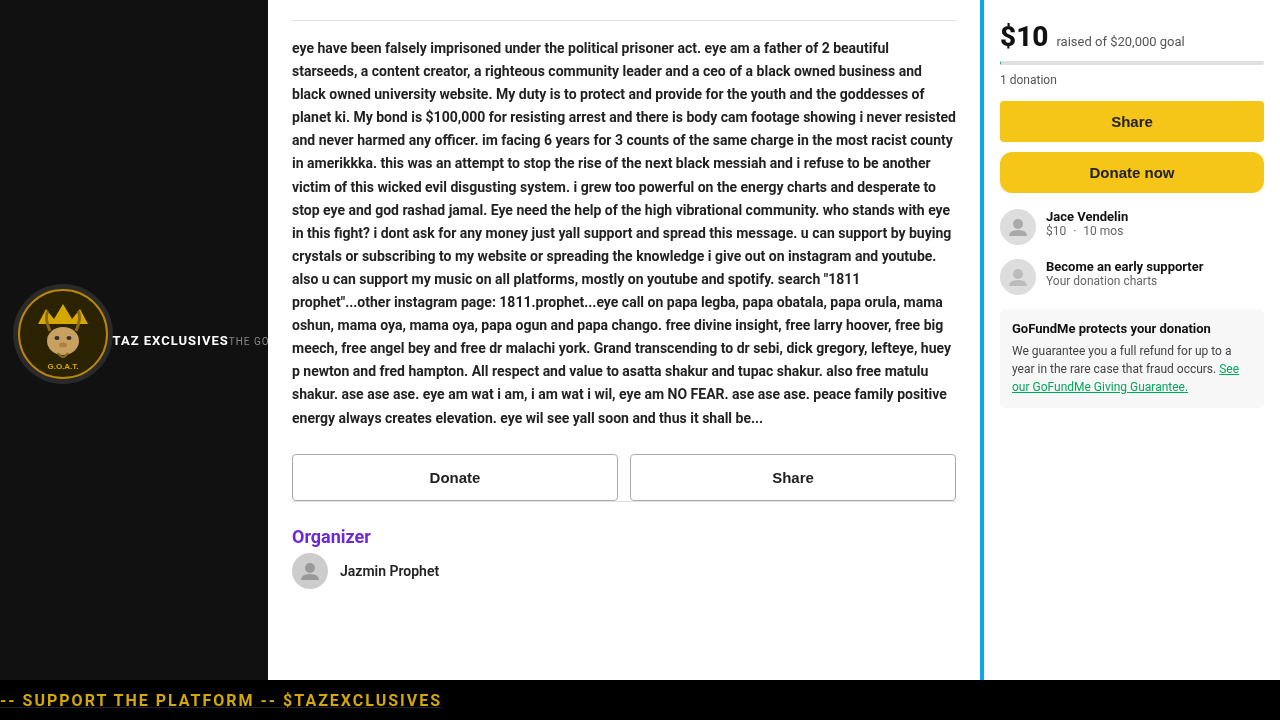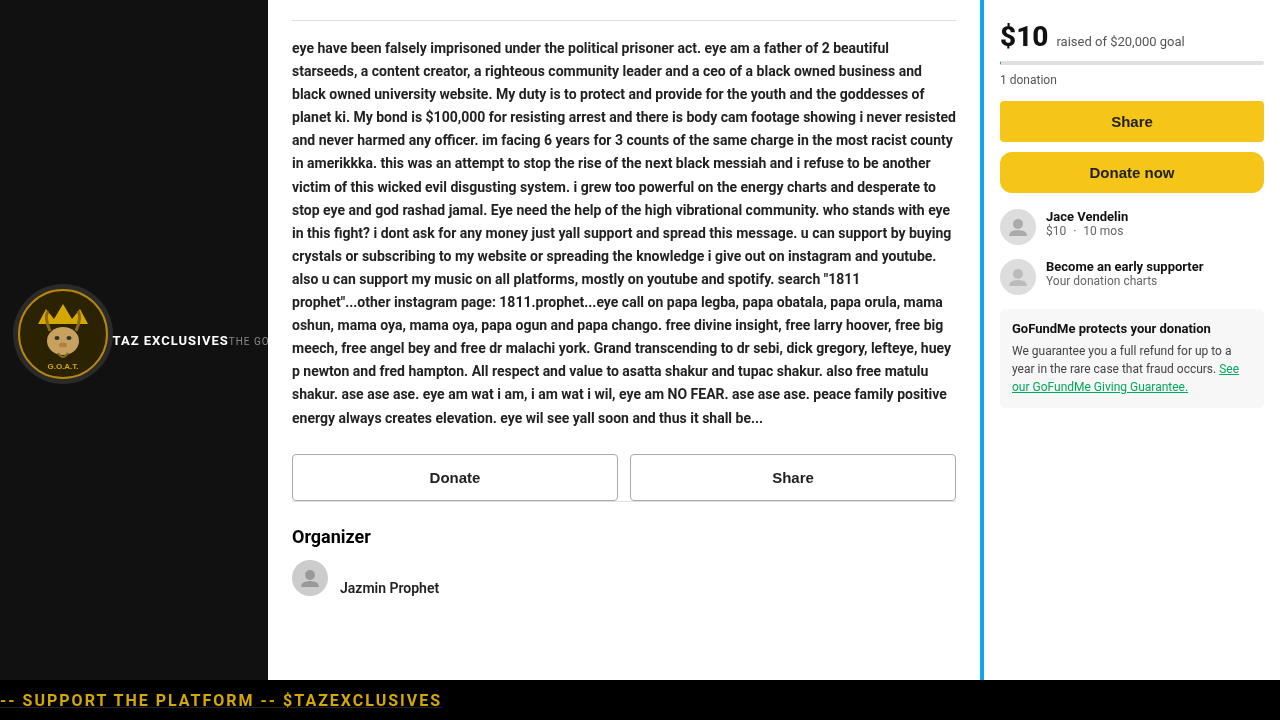--- a/index.html
+++ b/index.html
@@ -117,27 +117,27 @@
       margin-bottom: 24px;
     }
 
     .organizer-section {
       padding-bottom: 20px;
     }
 
     .organizer-title {
       font-size: 18px;
       font-weight: 700;
-      color: #000000;
-      margin-bottom: 13px;
+      color: #6d28d9;
+      margin-bottom: 6px;
     }
 
     .organizer-row {
       display: flex;
-      align-items: flex-end;
+      align-items: center;
       gap: 12px;
     }
 
     .organizer-avatar {
       width: 36px;
       height: 36px;
       border-radius: 50%;
       background: #ccc;
       display: flex;
       align-items: center;

